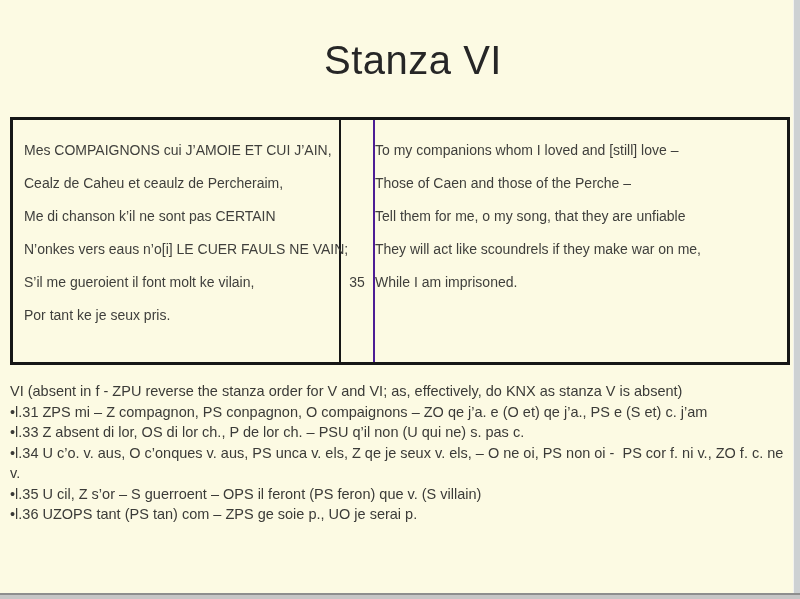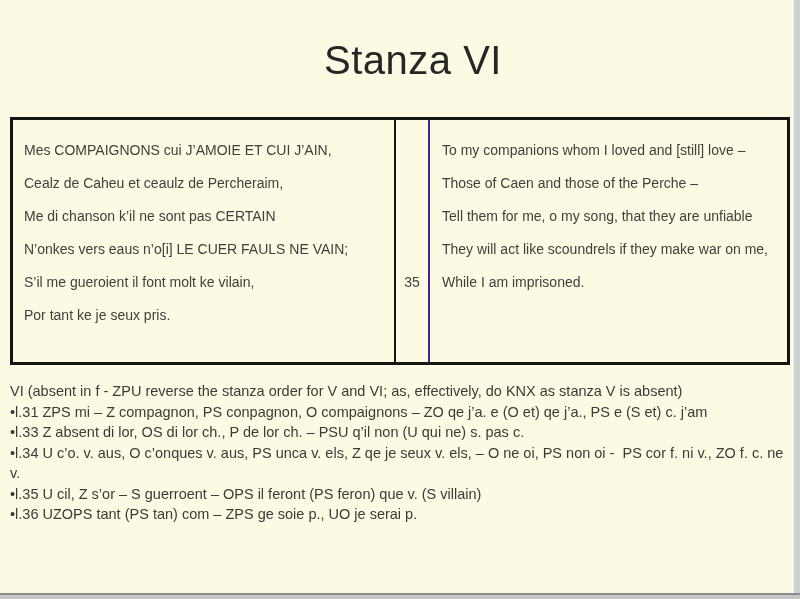--- a/index.html
+++ b/index.html
@@ -14,23 +14,23 @@
     position:absolute;top:22px;left:0;width:794px;
     margin:16px;text-align:center;
     font-size:40px;font-weight:400;color:#262626;letter-spacing:0.5px;
   }
   .stanza-table{
     position:absolute;left:10px;top:117px;width:780px;height:248px;
     box-sizing:border-box;border:3px solid #161616;
     display:flex;background:transparent;
   }
   .cell{box-sizing:border-box;padding-top:14px;}
-  .cell-french{width:383px;border-right:2px solid #161616;padding-left:11px;padding-right:4px;}
+  .cell-french{width:328px;border-right:2px solid #161616;padding-left:11px;padding-right:4px;}
   .cell-number{width:34px;border-right:2px solid #4c1d95;text-align:center;}
-  .cell-english{flex:1;padding-left:12px;padding-right:6px;}
+  .cell-english{flex:1;padding-right:6px;}
   .verse-line{
     height:33px;line-height:33px;
     font-size:14px;color:#3f3f3c;white-space:nowrap;
   }
   .apparatus{
     position:absolute;left:10px;top:381px;width:780px;
     font-size:14.5px;line-height:20.5px;color:#3b3b38;
   }
   .note{white-space:pre-wrap;margin:0;}
   .edge-right{

